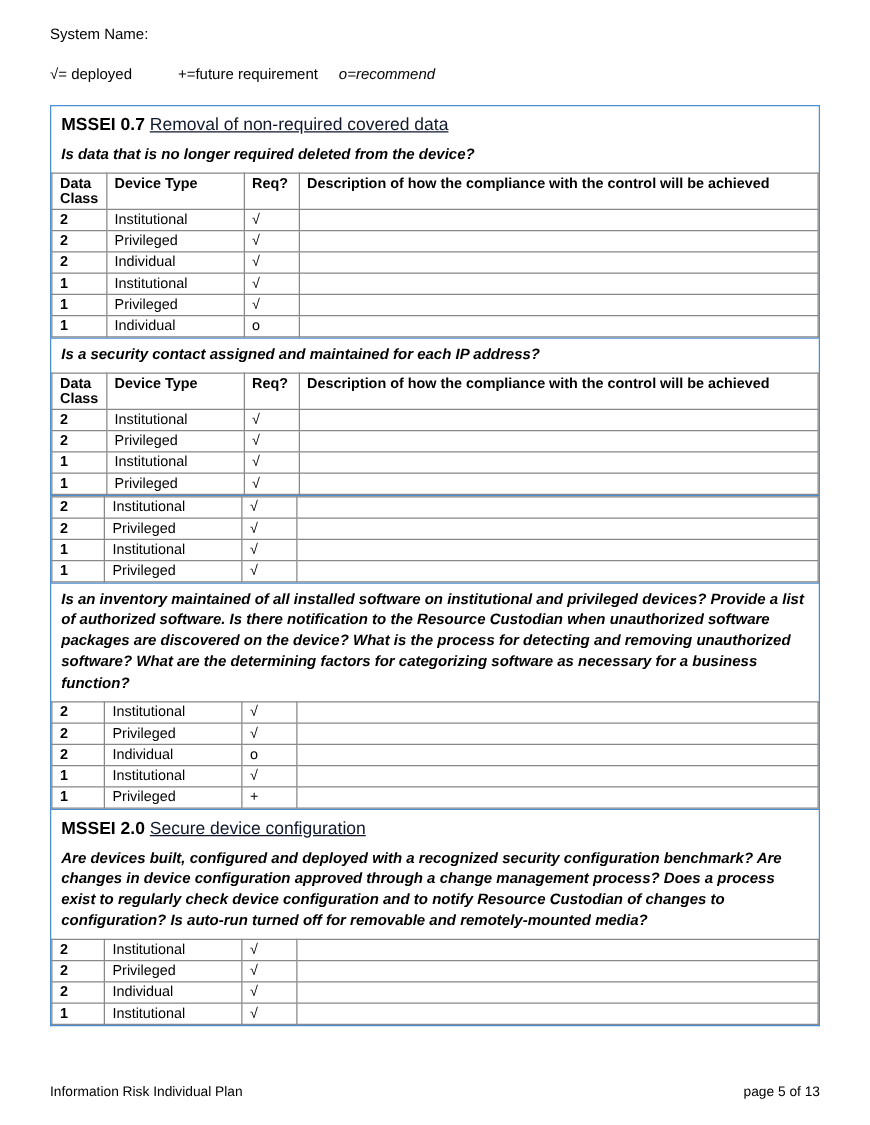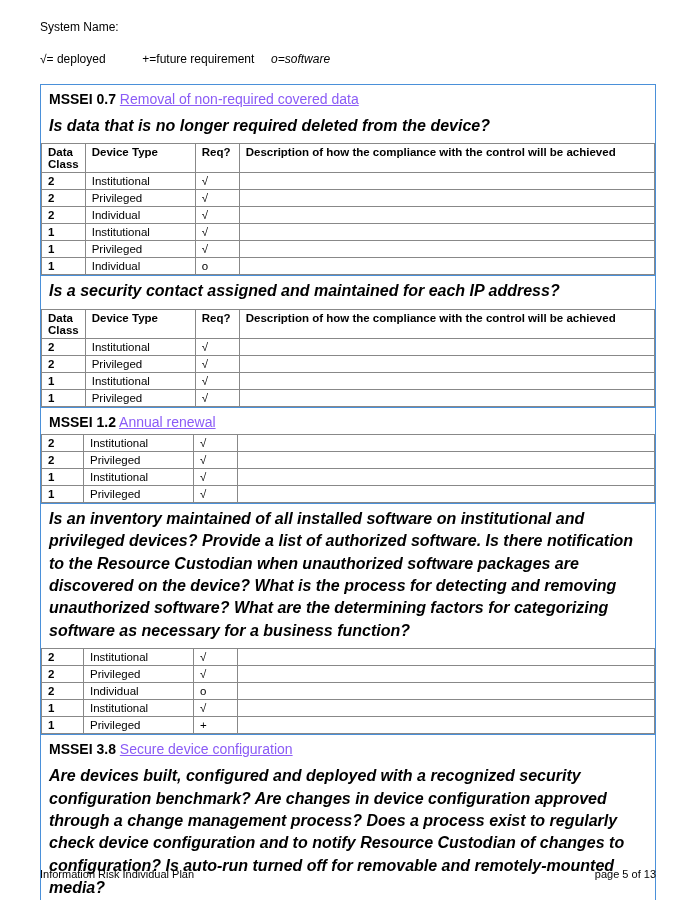--- a/index.html
+++ b/index.html
@@ -30,28 +30,28 @@
     .section + .section {
       border-top: none;
     }
     .section-header {
       padding: 6px 8px 4px 8px;
       font-size: 14px;
       font-weight: normal;
       color: #000;
     }
     .section-header a {
-      color: #8b5cf6;
+      color: #0f172a;
       text-decoration: underline;
     }
     .section-question {
       padding: 4px 8px 6px 8px;
       font-style: italic;
       font-weight: bold;
-      font-size: 16px;
+      font-size: 12px;
       line-height: 1.4;
     }
     table {
       width: 100%;
       border-collapse: collapse;
       padding-left: 36px;
     }
     table th, table td {
       border: 1px solid #888;
       padding: 2px 6px;
@@ -83,21 +83,21 @@
 
 <div class="system-name">
   <span>System Name:</span>
 </div>
 
 <div class="legend">
   <span class="required">√= deployed</span>
   &nbsp;&nbsp;&nbsp;
   <span class="future">+=future requirement</span>
   &nbsp;&nbsp;&nbsp;
-  <span class="recommend">o=software</span>
+  <span class="recommend">o=recommend</span>
 </div>
 
 <div id="sections-container">
     <div class="section">
       <div class="section-header"><span><strong>MSSEI <strong>0.7</strong></strong> </span><a href="#">Removal of non-required covered data</a></div>
       <div class="section-question">Is data that is no longer required deleted from the device?</div>
       <table>
         <thead>
           <tr>
             <th class="col-data">Data<br>Class</th>
@@ -179,21 +179,20 @@
           <tr>
             <td class="col-data"><strong>1</strong></td>
             <td class="col-device">Privileged</td>
             <td class="col-req">√</td>
             <td class="col-desc"></td>
           </tr>
         </tbody>
       </table>
     </div>
     <div class="section">
-      <div class="section-header"><span><strong>MSSEI <strong>1.2</strong></strong> </span><a href="#">Annual renewal</a></div>
       <table>
         <tbody>
           <tr>
             <td class="col-data"><strong>2</strong></td>
             <td class="col-device">Institutional</td>
             <td class="col-req">√</td>
             <td class="col-desc"></td>
           </tr>
           <tr>
             <td class="col-data"><strong>2</strong></td>
@@ -247,21 +246,21 @@
           <tr>
             <td class="col-data"><strong>1</strong></td>
             <td class="col-device">Privileged</td>
             <td class="col-req">+</td>
             <td class="col-desc"></td>
           </tr>
         </tbody>
       </table>
     </div>
     <div class="section">
-      <div class="section-header"><span><strong>MSSEI <strong>3.8</strong></strong> </span><a href="#">Secure device configuration</a></div>
+      <div class="section-header"><span><strong>MSSEI <strong>2.0</strong></strong> </span><a href="#">Secure device configuration</a></div>
       <div class="section-question">Are devices built, configured and deployed with a recognized security configuration benchmark? Are changes in device configuration approved through a change management process? Does a process exist to regularly check device configuration and to notify Resource Custodian of changes to configuration? Is auto-run turned off for removable and remotely-mounted media?</div>
       <table>
         <tbody>
           <tr>
             <td class="col-data"><strong>2</strong></td>
             <td class="col-device">Institutional</td>
             <td class="col-req">√</td>
             <td class="col-desc"></td>
           </tr>
           <tr>

